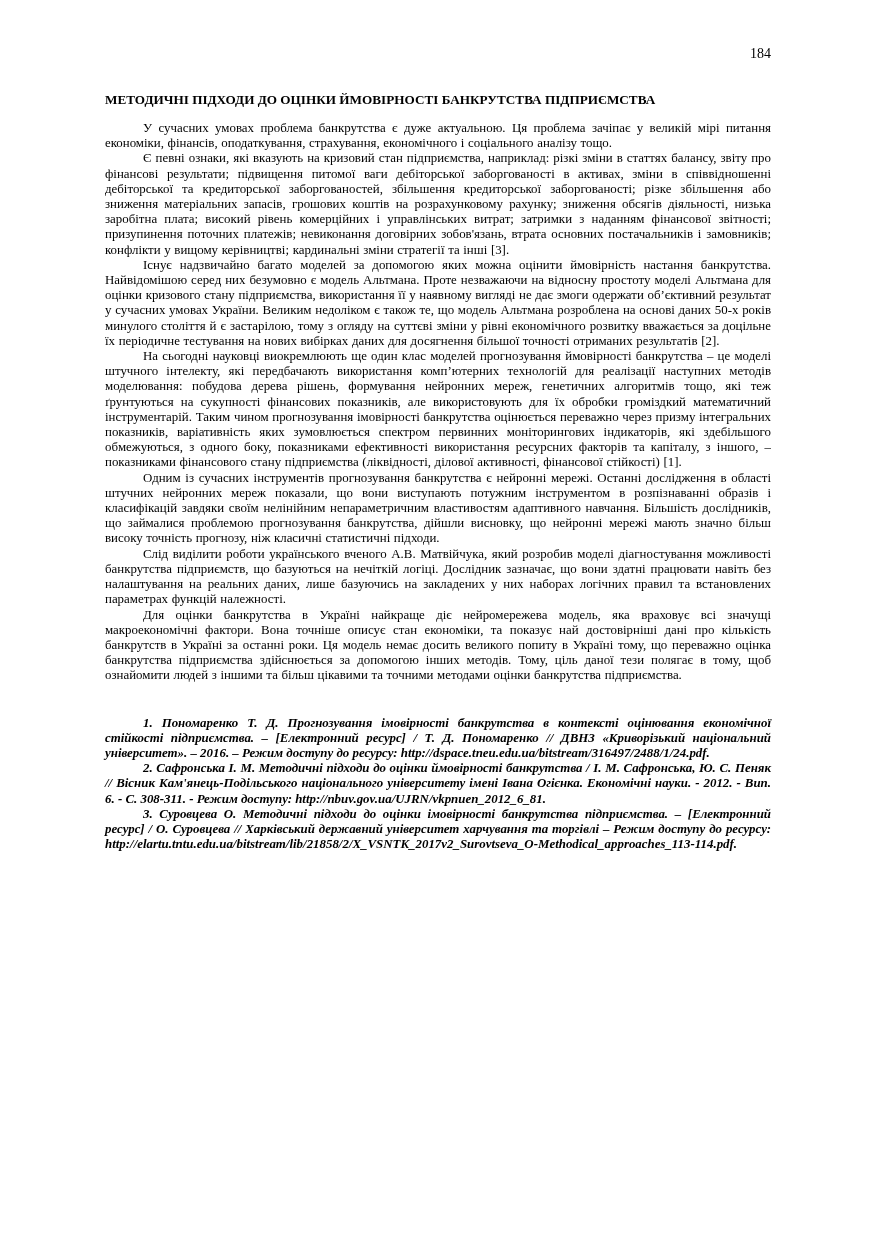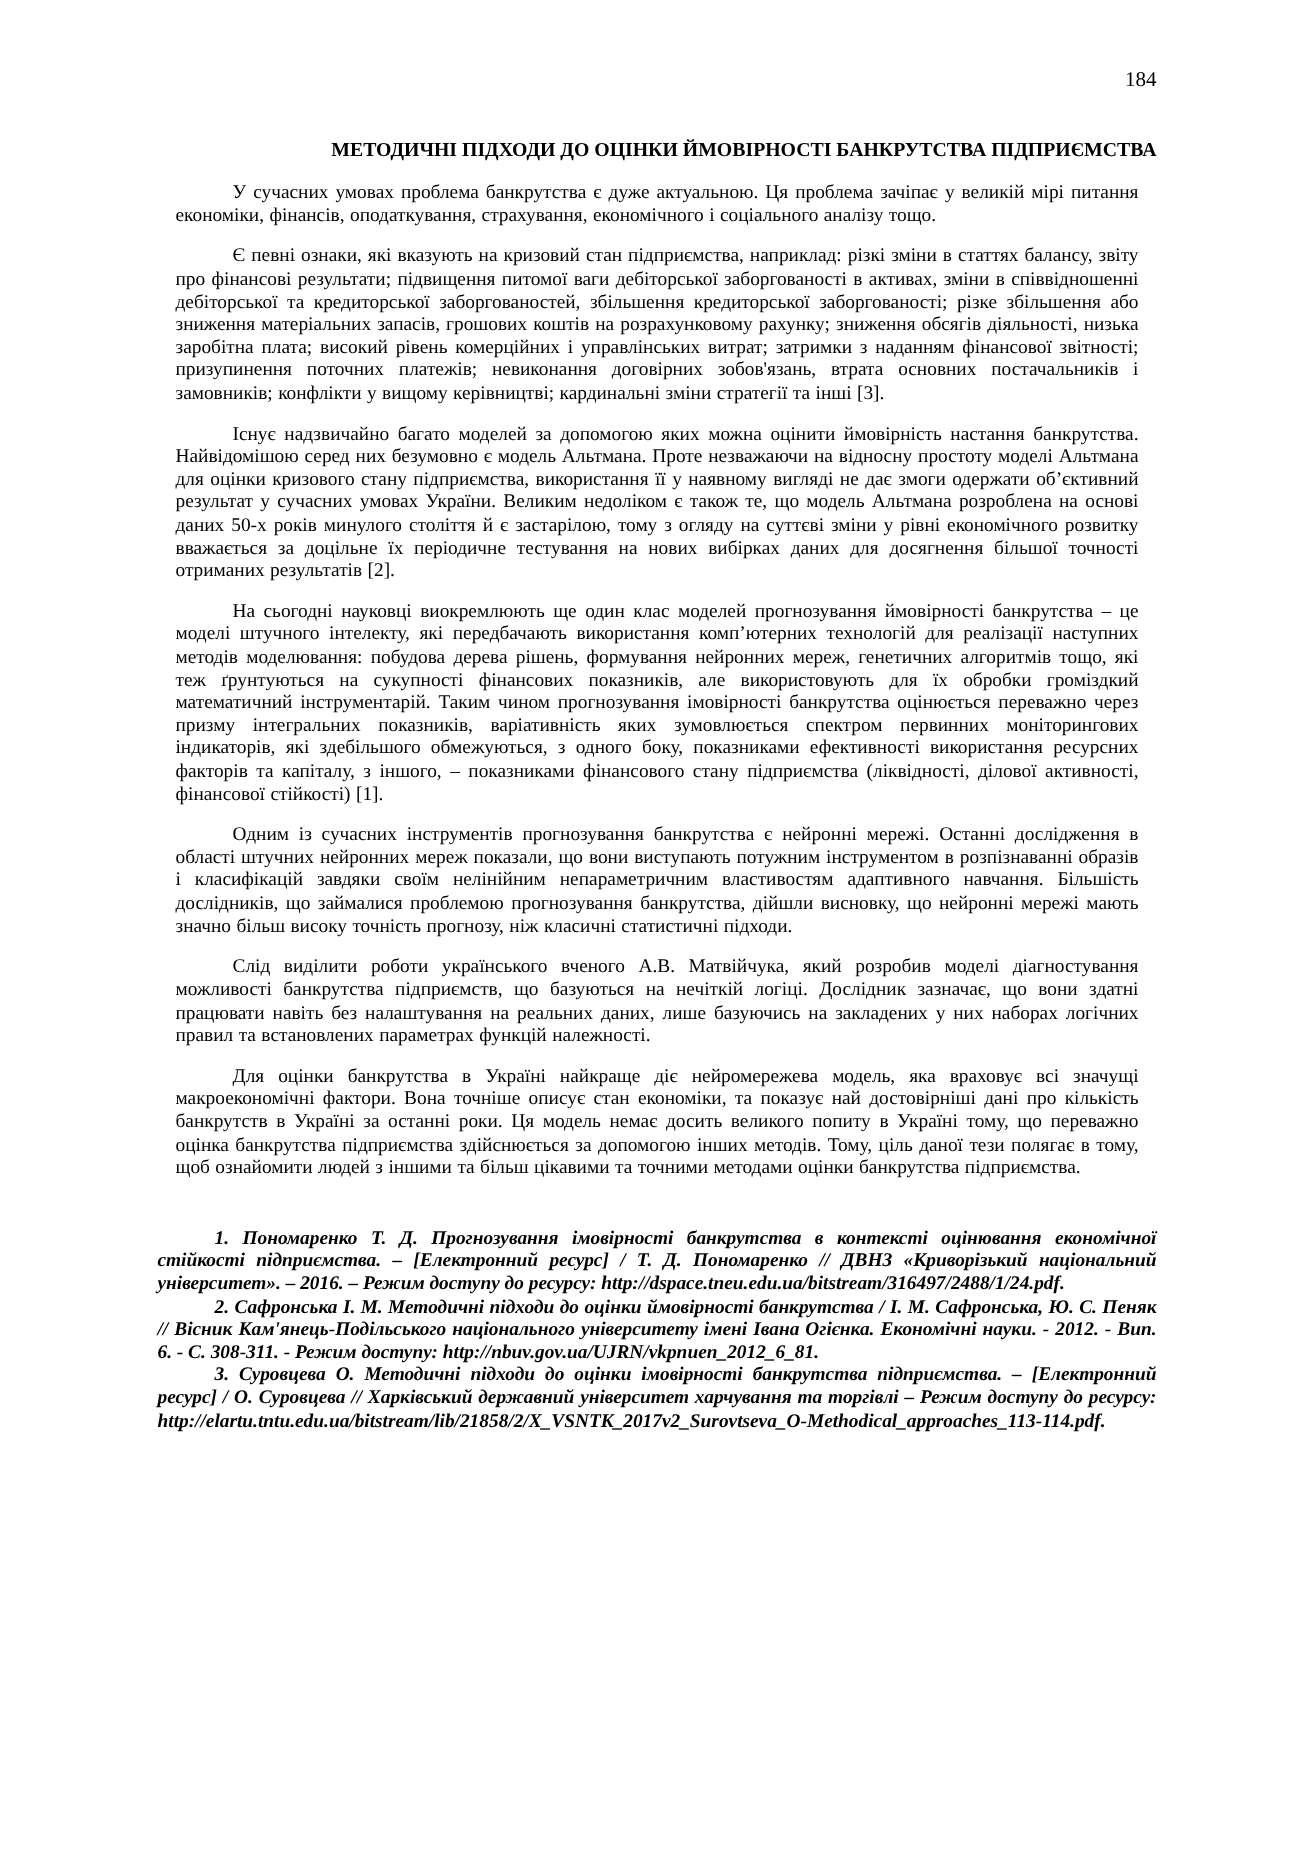--- a/index.html
+++ b/index.html
@@ -26,28 +26,28 @@
   .header-block {
     margin-top: 30px;
     text-align: right;
     font-size: 13px;
     line-height: 15.6px;
   }
   .header-author, .header-affiliation { font-weight: bold; }
   .header-supervisor { font-style: italic; font-weight: normal; }
   .article-title {
     margin-top: 18px;
-    text-align: right;
+    text-align: left;
     font-weight: bold;
     font-size: 13.2px;
     line-height: 16px;
   }
   .body-text { margin-top: 13px; }
   .body-text p {
-    margin: 12px;
+    margin: 0;
     text-align: justify;
     text-indent: 38px;
     font-size: 12.9px;
     line-height: 15.2px;
     word-spacing: 0.4px;
   }
   .references {
     margin-top: 32px;
     font-weight: bold;
   }

